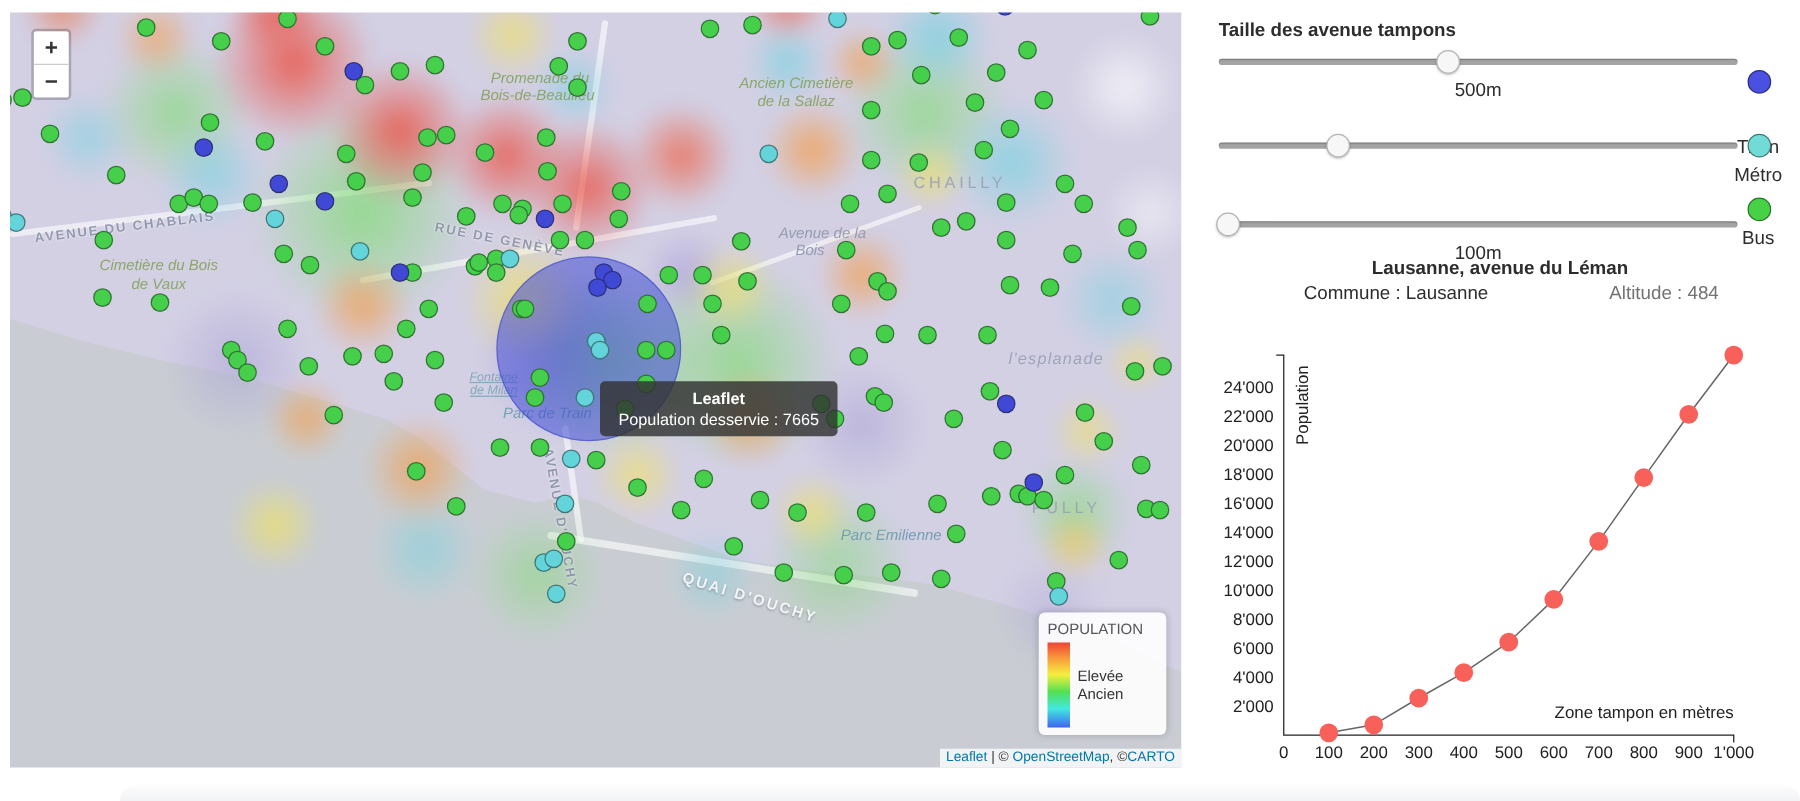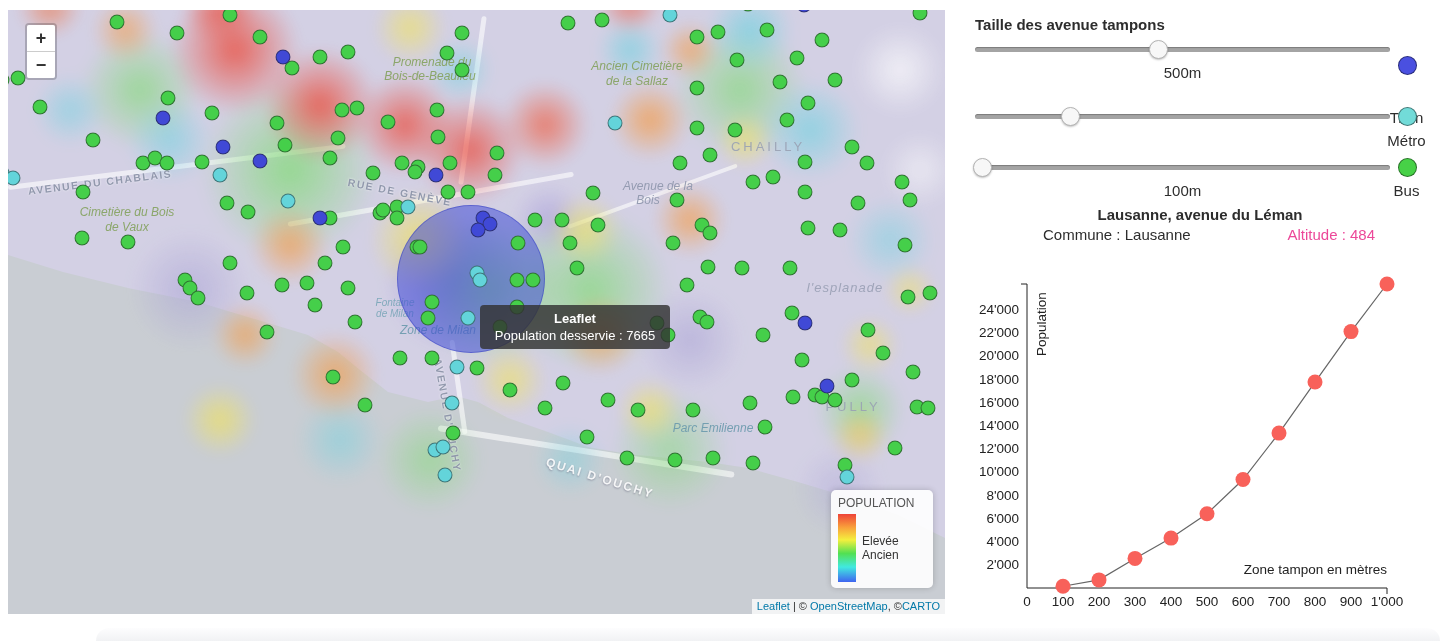--- a/index.html
+++ b/index.html
@@ -61,21 +61,21 @@
     radial-gradient(circle 70px at 692px 340px, rgba(171,164,214,.7), rgba(171,164,214,0) 75%),
     radial-gradient(circle 60px at 842px 490px, rgba(176,170,216,.6), rgba(176,170,216,0) 75%);}
   
   .mlabel{position:absolute;white-space:nowrap;transform:translate(-50%,-50%);opacity:.9;}
   .lab-park{color:#84a25e;font-style:italic;font-size:12px;}
   .lab-area{color:#9aa2b4;font-size:13px;letter-spacing:3px;}
   .lab-road{color:#8b93a8;font-size:10.5px;letter-spacing:1.5px;font-weight:bold;text-shadow:0 0 2px #fff;}
   .lab-road2{color:#8e96ac;font-size:12px;font-style:italic;}
   .lab-ital{color:#9aa0b5;font-size:13px;font-style:italic;letter-spacing:1px;}
   .lab-teal{color:#6b9aad;font-size:12px;font-style:italic;}
-  .lab-teal-sm{color:#79a6b8;font-size:10px;font-style:italic;}
+  .lab-teal-sm{color:#79a6b8;font-size:10px;font-style:italic;text-decoration:underline;}
   .lab-white-road{color:rgba(255,255,255,.95);font-size:12px;font-weight:bold;letter-spacing:2px;text-shadow:0 1px 2px rgba(120,120,140,.8);}
   
   #buffer{position:absolute;border-radius:50%;background:var(--buffer,rgba(59,70,214,.52));
           border:1px solid rgba(45,55,190,.45);}
   .marker{position:absolute;width:15px;height:15px;border-radius:50%;box-sizing:border-box;
           border:1.5px solid rgba(25,25,25,.5);transform:translate(-50%,-50%);}
   .m-g{background:var(--bus,#45cf4a);}
   .m-c{background:var(--metro,#63d4da);}
   .m-t{background:var(--train,#4049d6);}
   
@@ -107,21 +107,21 @@
   .track{position:absolute;left:0;right:0;top:7px;height:5px;background:#a4a4a4;border-radius:3px;
          box-shadow:inset 0 1px 1px rgba(0,0,0,.25);}
   .handle{position:absolute;top:0;width:19px;height:19px;border-radius:50%;background:#f7f7f7;
           border:1px solid #b3b3b3;box-sizing:border-box;box-shadow:0 1px 2px rgba(0,0,0,.25);cursor:pointer;}
   .sval{position:absolute;left:0;width:100%;top:24px;text-align:center;font-size:15px;color:#2d2d2d;}
   .mode-dot{position:absolute;left:1398px;width:19px;height:19px;border-radius:50%;
             border:1px solid rgba(0,0,0,.45);box-sizing:border-box;}
   .mode-label{position:absolute;left:1373px;width:67px;text-align:center;font-size:15px;color:#2d2d2d;}
   #loc-title{position:absolute;left:960px;top:206px;width:480px;text-align:center;font-size:15px;font-weight:bold;color:#2d2d2d;}
   #loc-commune{position:absolute;left:1043px;top:226px;font-size:15px;color:#2d2d2d;}
-  #loc-alt{position:absolute;right:65px;top:226px;font-size:15px;color:#ec4899;}
+  #loc-alt{position:absolute;right:65px;top:226px;font-size:15px;color:#737373;}
   #chart{position:absolute;left:960px;top:258px;width:480px;height:365px;}
   
   #bottom-card{position:absolute;left:96px;right:0;top:628px;height:13px;
                border-radius:18px 18px 0 0;background:linear-gradient(180deg,#fdfdfe,#f1f2f4);}
 </style>
 </head>
 <body>
 
 <div id="map">
   <div id="lake"></div>
@@ -141,21 +141,21 @@
       <span class="mlabel lab-area" style="left: 760px; top: 136px;">CHAILLY</span>
       <span class="mlabel lab-road" style="left: 92px; top: 172px; transform: translate(-50%, -50%) rotate(-7deg);">AVENUE DU CHABLAIS</span>
       <span class="mlabel lab-park" style="left: 119px; top: 202px;">Cimetière du Bois</span>
       <span class="mlabel lab-park" style="left: 119px; top: 217px;">de Vaux</span>
       <span class="mlabel lab-road" style="left: 392px; top: 182px; transform: translate(-50%, -50%) rotate(11deg);">RUE DE GENÈVE</span>
       <span class="mlabel lab-road2" style="left: 650px; top: 176px;">Avenue de la</span>
       <span class="mlabel lab-road2" style="left: 640px; top: 190px;">Bois</span>
       <span class="mlabel lab-ital" style="left: 837px; top: 277px;">l'esplanade</span>
       <span class="mlabel lab-teal-sm" style="left: 387px; top: 292px;">Fontaine</span>
       <span class="mlabel lab-teal-sm" style="left: 387px; top: 303px;">de Milan</span>
-      <span class="mlabel lab-teal" style="left: 430px; top: 320px;">Zone de Milan</span>
+      <span class="mlabel lab-teal" style="left: 430px; top: 320px;">Parc de Train</span>
       <span class="mlabel lab-area" style="left: 845px; top: 396px;">PULLY</span>
       <span class="mlabel lab-teal" style="left: 705px; top: 418px;">Parc Emilienne</span>
       <span class="mlabel lab-white-road" style="left: 592px; top: 468px; transform: translate(-50%, -50%) rotate(17deg);">QUAI D'OUCHY</span>
       <span class="mlabel lab-road" style="left: 440px; top: 405px; transform: translate(-50%, -50%) rotate(80deg);">AVENUE D'OUCHY</span>
     </div>
   <div id="buffer" style="left: 389px; top: 195px; height: 146px; width: 146px;"></div>
   <div id="markers">
       <div class="marker m-g" style="left: 109px; top: 12px;"></div>
       <div class="marker m-g" style="left: 169px; top: 23px;"></div>
       <div class="marker m-g" style="left: 222px; top: 5px;"></div>
@@ -375,21 +375,21 @@
 <div class="mode-dot" style="top: 56px; background: rgb(74, 80, 224);"></div>
 <div class="mode-label" style="top:81px;margin-top:28px;">Train</div>
 
 <div class="slider-row" style="top:107px;">
   <div class="track"></div>
   <div class="handle" style="left: 85.535px;"></div>
 </div>
 <div class="mode-dot" style="top: 107px; background: rgb(114, 219, 216);"></div>
 <div class="mode-label" style="top:132px;">Métro</div>
 
-<div class="slider-row" style="top:158px;">
+<div class="slider-row" style="top:170px;">
   <div class="track"></div>
   <div class="handle" style="left: -2.445px;"></div>
   <div class="sval">100m</div>
 </div>
 <div class="mode-dot" style="top: 158px; background: rgb(71, 209, 71);"></div>
 <div class="mode-label" style="top:182px;">Bus</div>
 
 <div id="loc-title">Lausanne, avenue du Léman</div>
 <div id="loc-commune">Commune : Lausanne</div>
 <div id="loc-alt">Altitude : 484</div>

